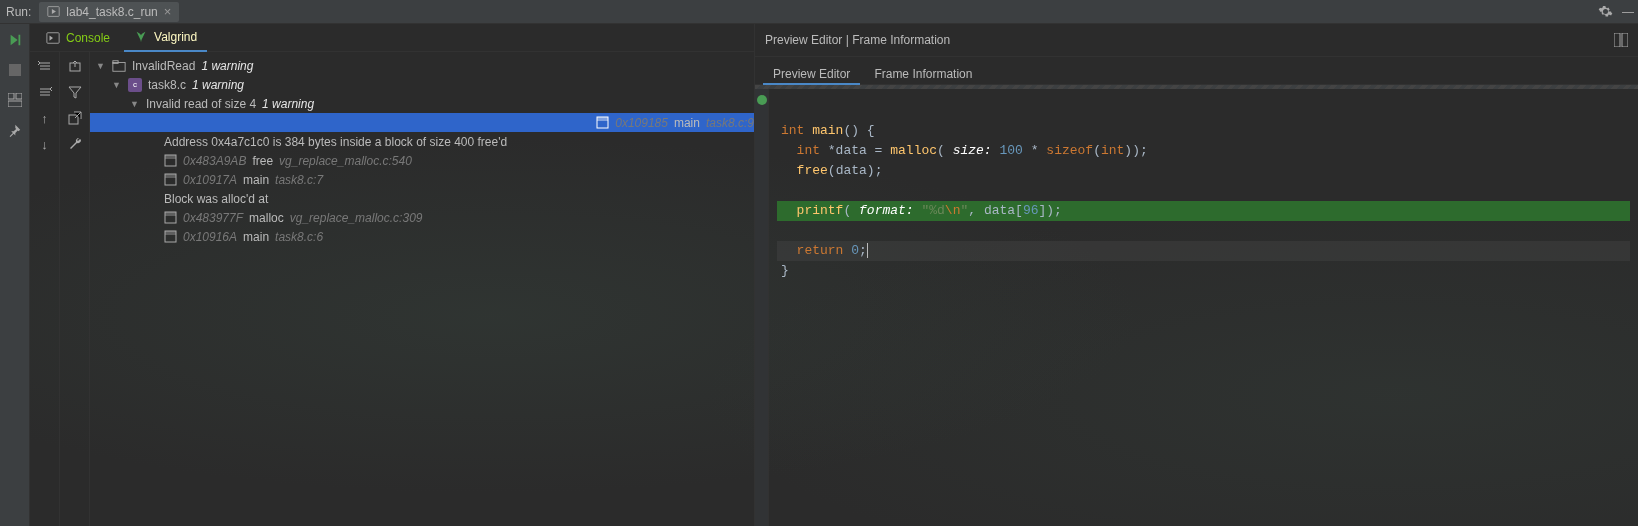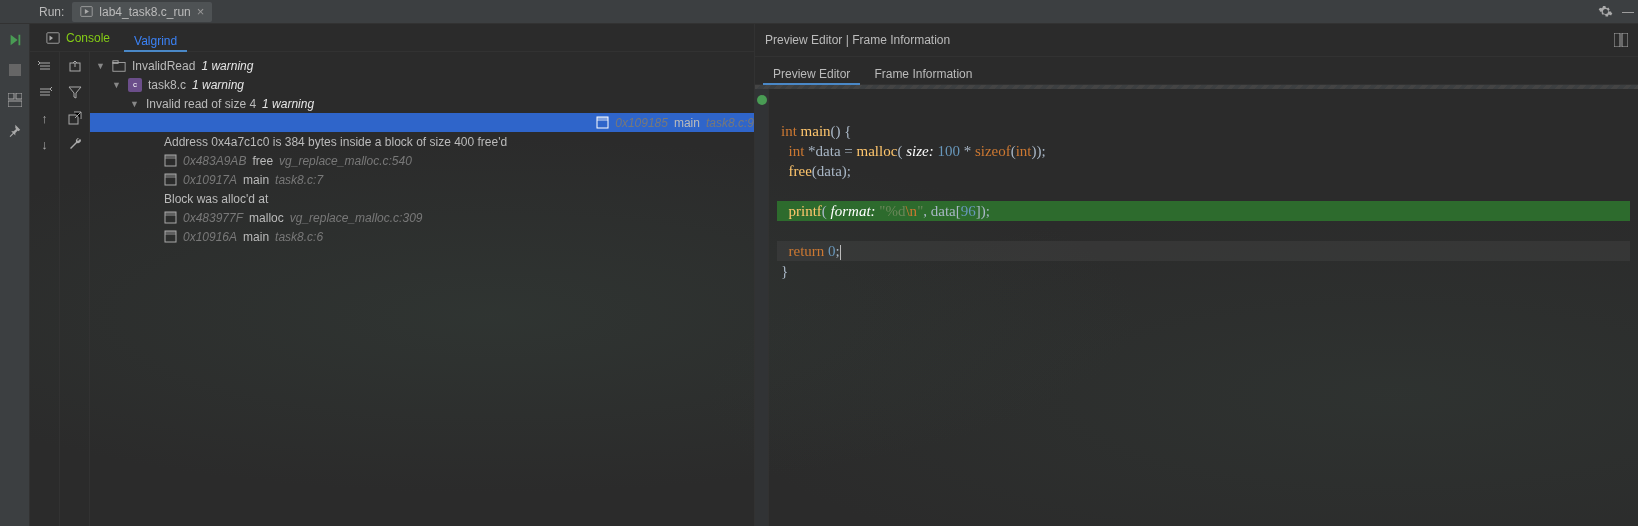--- a/index.html
+++ b/index.html
@@ -20,21 +20,21 @@
               #2b2b2b;
   z-index: -1;
 }
 .top-bar {
   height: 24px;
   display: flex; align-items: center;
   background: #3c3f41;
   border-bottom: 1px solid #323232;
   padding-left: 6px;
 }
-.top-bar .run-label { color: #bbbbbb; margin-right: 8px; margin-left: 33px; }
+.top-bar .run-label { color: #bbbbbb; margin-right: 8px; }
 .top-bar .run-tab {
   display: flex; align-items: center; gap: 6px;
   background: #4e5254; padding: 2px 8px; height: 20px;
   border-radius: 2px;
   text-align: center;
 }
 .top-bar .close-x { color: #999; font-size: 13px; }
 .top-bar .spacer { flex: 1; }
 .top-bar .gear, .top-bar .minimize { width: 20px; text-align: center; color: #aaa; cursor: pointer; }
 .main {
@@ -59,21 +59,21 @@
   height: 28px;
   display: flex; align-items: center;
   border-bottom: 1px solid #323232;
   gap: 4px; padding-left: 6px;
 }
 .tool-row .tab {
   display: flex; align-items: center; gap: 6px;
   padding: 4px 10px; height: 28px;
   color: #84cc16; cursor: pointer;
 }
-.tool-row .tab.active { border-bottom: 2px solid #4a88c7; color: #3b82f6; flex-direction: column; }
+.tool-row .tab.active { border-bottom: 2px solid #4a88c7; color: #fef9c3; }
 .tool-row .tab .t-icon { width: 14px; height: 14px; }
 .body-row { flex: 1; display: flex; }
 .mini-gutter {
   width: 30px;
   border-right: 1px solid #323232;
   display: flex; flex-direction: column; align-items: center;
   padding-top: 6px; gap: 10px;
 }
 .mini-gutter .ico { width:16px; height:16px; color:#aaa; display:flex; align-items:center; justify-content:center; font-size:13px; cursor:pointer;}
 .tree { flex: 1; padding-top: 4px; }
@@ -123,22 +123,22 @@
 .code-gutter {
   width: 14px; border-right: 1px solid #323232;
   background: #313335;
 }
 .bp-dot {
   width: 10px; height: 10px; border-radius:50%;
   background: #499c54; margin: 6px auto 0;
 }
 .code {
   flex:1; padding: 12px 8px;
-  font-family: Liberation Serif, serif;
-  font-size: 15px; line-height: 20px;
+  font-family: Liberation Mono, monospace;
+  font-size: 13px; line-height: 20px;
   color: #a9b7c6;
   position: relative;
 }
 .code .line { height: 20px; padding-left: 4px; white-space: pre; }
 .code .hl-green { background: #2d6b2d; }
 .code .hl-caret { background: rgba(80,80,80,0.3); }
 .kw { color: #cc7832; }
 .fncall { color: #ffc66d; }
 .num { color: #6897bb; }
 .str { color: #6a8759; }

